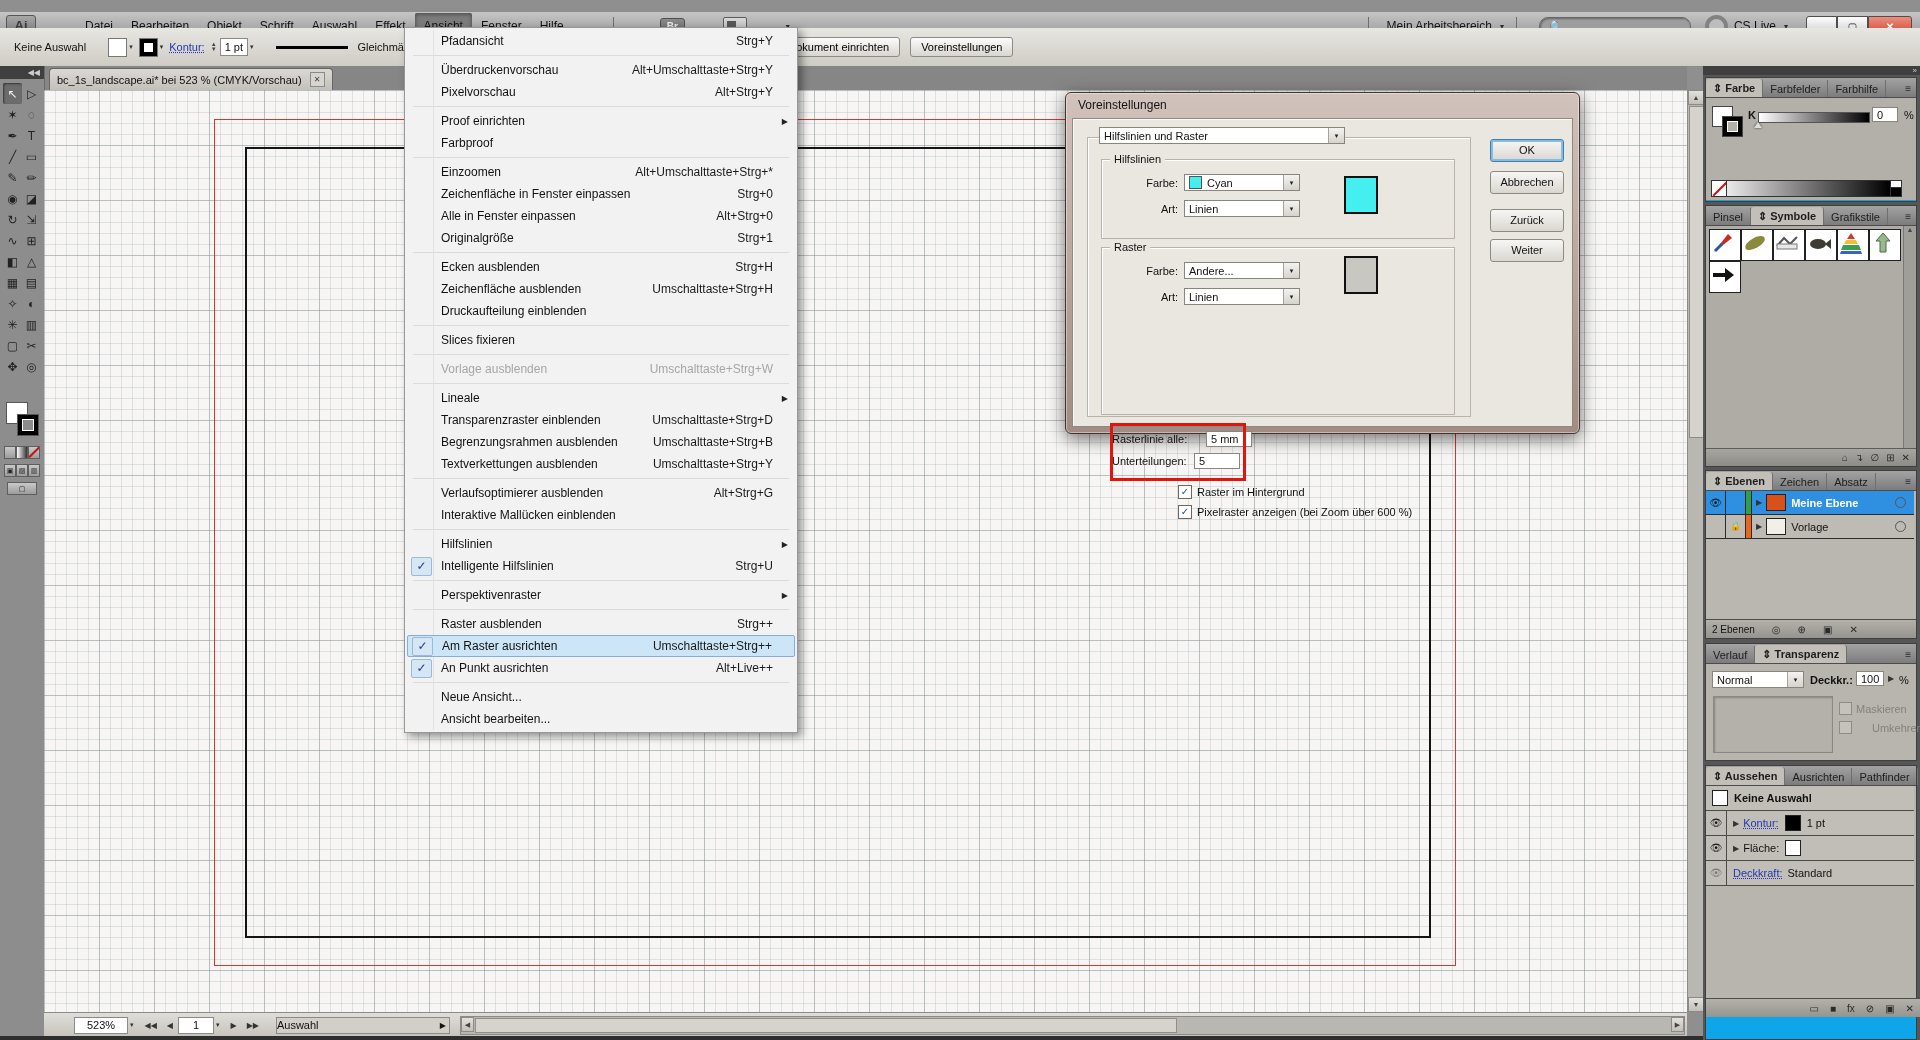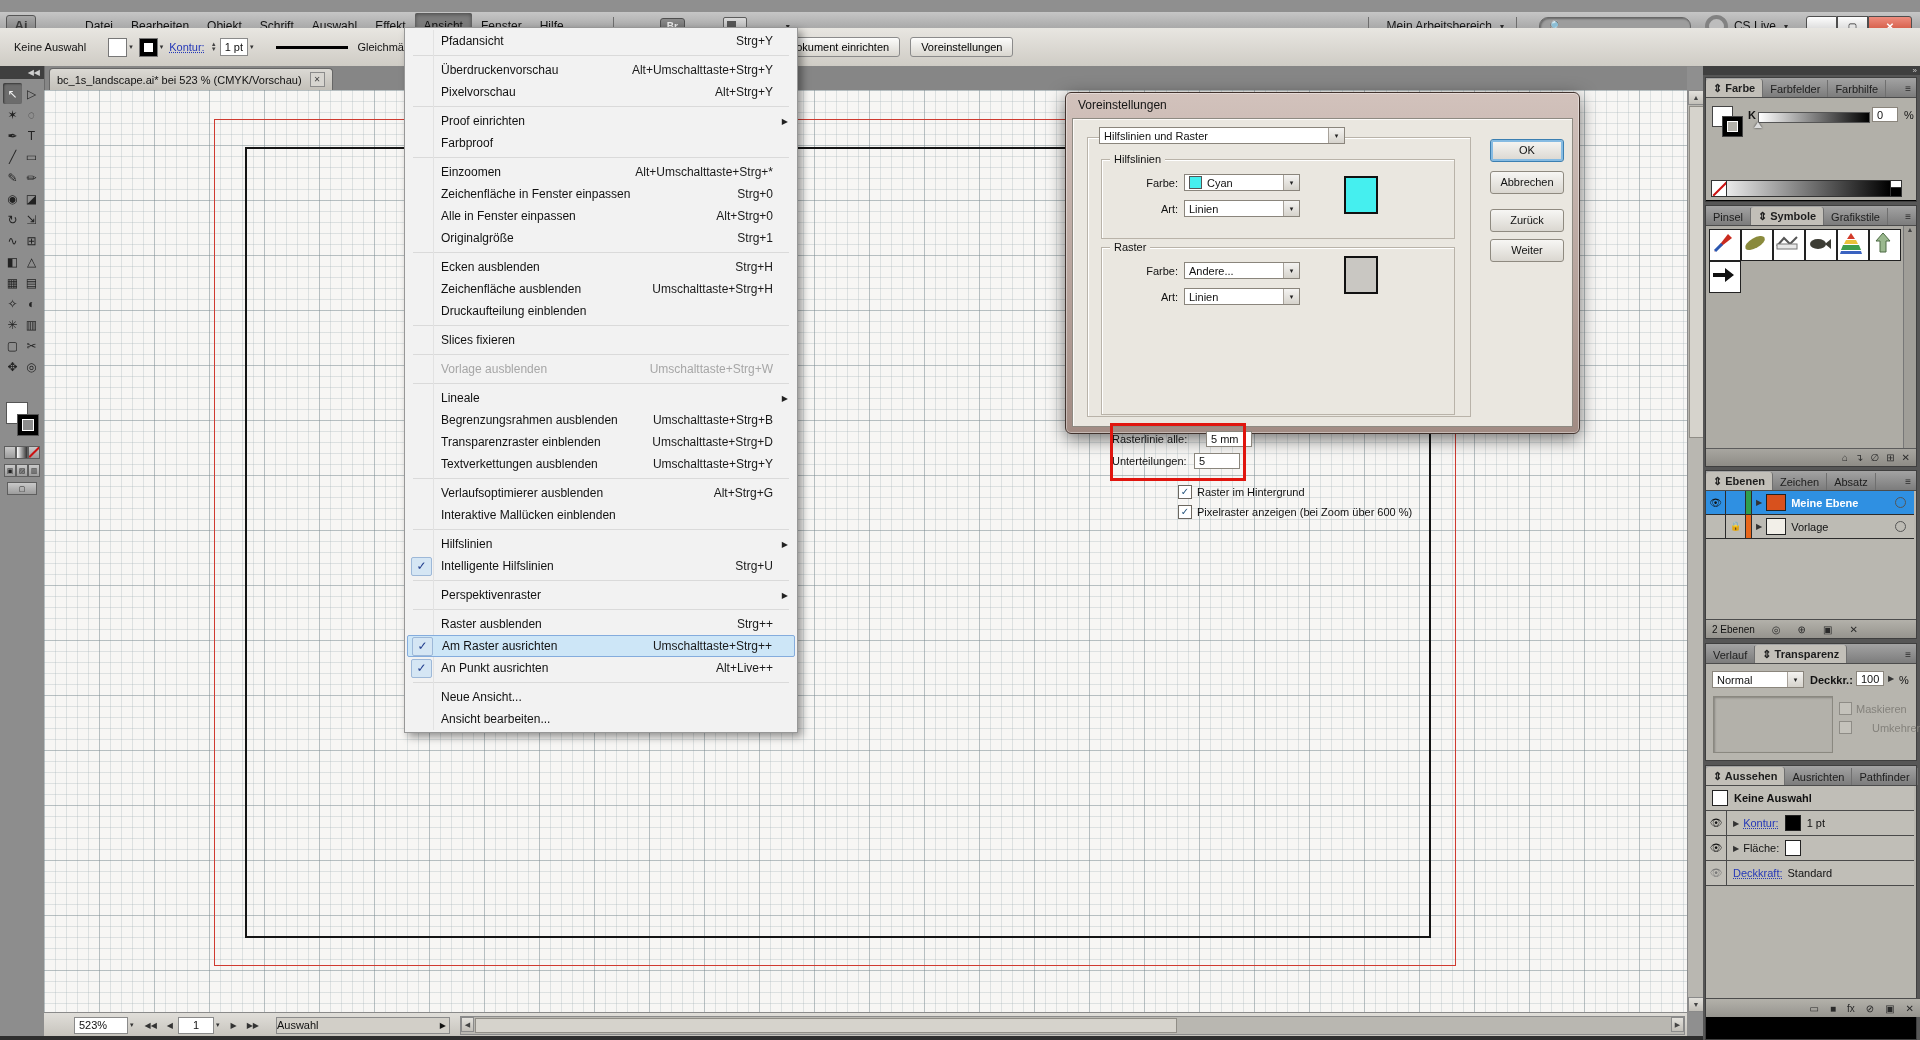--- a/index.html
+++ b/index.html
@@ -64,31 +64,31 @@
       repeating-linear-gradient(to right, rgba(160,175,180,.30) 0 1px, transparent 1px 11px),
       repeating-linear-gradient(to bottom, rgba(160,175,180,.30) 0 1px, transparent 1px 11px);}
   #red-guide{position:absolute;left:170px;top:29px;width:1240px;height:845px;border:1px solid #cf3a30;}
   #artboard{position:absolute;left:201px;top:57px;width:1182px;height:787px;border:2px solid #141414;}
 
   
   #vscroll{left:1687px;top:90px;width:16px;height:922px;background:#b9b7b1;border-left:1px solid #8a8a8a;}
   .scrbtn{position:absolute;left:0;width:16px;height:15px;background:linear-gradient(#e3e1dc,#c2bfb8);border:1px solid #8a8a8a;font-size:7px;color:#444;text-align:center;line-height:14px;box-sizing:border-box;}
   #vthumb{position:absolute;left:1px;top:16px;width:14px;height:330px;background:#d6d3cc;border:1px solid #908d86;}
   #statusbar{left:44px;top:1012px;width:1643px;height:24px;background:linear-gradient(#e0ded9,#c6c3bc);border-top:1px solid #8a8a8a;display:flex;align-items:center;font-size:11px;}
-  #statusbar .valbox{height:15px;}
+  #statusbar .valbox{height:15px;justify-content:center;}
   .navbtn{font-size:8px;color:#333;margin:0 5px;}
   #sel-field{width:172px;height:15px;background:#d2cfc8;border:1px solid #8a8a8a;display:flex;align-items:center;justify-content:center;margin-left:12px;}
   #hscroll{flex:1;height:17px;margin:0 2px 0 10px;background:#b9b7b1;border:1px solid #8a8a8a;position:relative;}
   #hthumb{position:absolute;left:14px;top:1px;height:13px;width:700px;background:#d6d3cc;border:1px solid #908d86;}
   .hbtn{position:absolute;top:0;width:13px;height:15px;background:linear-gradient(#e3e1dc,#c2bfb8);border:1px solid #8a8a8a;font-size:7px;color:#444;text-align:center;line-height:14px;box-sizing:border-box;}
   #bottomedge{left:0;top:1036px;width:1920px;height:4px;background:#2e2e2e;}
 
   
   #dock{left:1703px;top:66px;width:217px;height:974px;background:#565656;}
-  .panel{position:absolute;left:2px;width:210px;background:#000000;border:1px solid #3f3f3f;}
+  .panel{position:absolute;left:2px;width:210px;background:#0ea5e9;border:1px solid #3f3f3f;}
   .ptabs{display:flex;background:linear-gradient(#a3a3a3,#7c7c7c);border-bottom:1px solid #4c4c4c;height:19px;font-size:11px;align-items:flex-end;}
   .ptab{padding:3px 7px 2px 7px;color:#1d1d1d;border-right:1px solid #6f6f6f;white-space:nowrap;}
   .ptab.active{background:#c2bfb8;font-weight:bold;border-radius:3px 3px 0 0;border:1px solid #55;border-bottom:none;}
   .pmenu{margin-left:auto;padding:3px 5px;color:#2a2a2a;font-size:10px;}
   #dockhead{position:absolute;left:0;top:0;width:217px;height:9px;background:#3f3f3f;color:#cfcfcf;font-size:8px;text-align:right;line-height:9px;padding-right:3px;box-sizing:border-box;}
 
   
   #p-farbe{top:11px;height:123px;}
   #farbe-body{position:relative;height:102px;background:#b2b0a9;}
   #fp-proxy{position:absolute;left:6px;top:8px;width:30px;height:30px;}
@@ -585,26 +585,26 @@
       <div class="mrow dis">
         <span class="lbl">Vorlage ausblenden</span>
         <span class="sc">Umschalttaste+Strg+W</span>
       </div>
       <div class="msep"></div>
       <div class="mrow">
         <span class="lbl">Lineale</span>
         <span class="sub">▶</span>
       </div>
       <div class="mrow">
+        <span class="lbl">Transparenzraster einblenden</span>
+        <span class="sc">Umschalttaste+Strg+D</span>
+      </div>
+      <div class="mrow">
         <span class="lbl">Begrenzungsrahmen ausblenden</span>
         <span class="sc">Umschalttaste+Strg+B</span>
-      </div>
-      <div class="mrow">
-        <span class="lbl">Transparenzraster einblenden</span>
-        <span class="sc">Umschalttaste+Strg+D</span>
       </div>
       <div class="mrow">
         <span class="lbl">Textverkettungen ausblenden</span>
         <span class="sc">Umschalttaste+Strg+Y</span>
       </div>
       <div class="msep"></div>
       <div class="mrow">
         <span class="lbl">Verlaufsoptimierer ausblenden</span>
         <span class="sc">Alt+Strg+G</span>
       </div>

